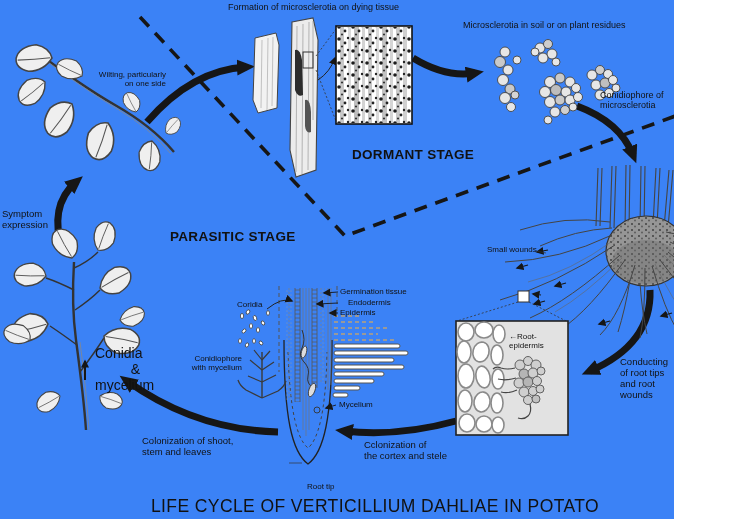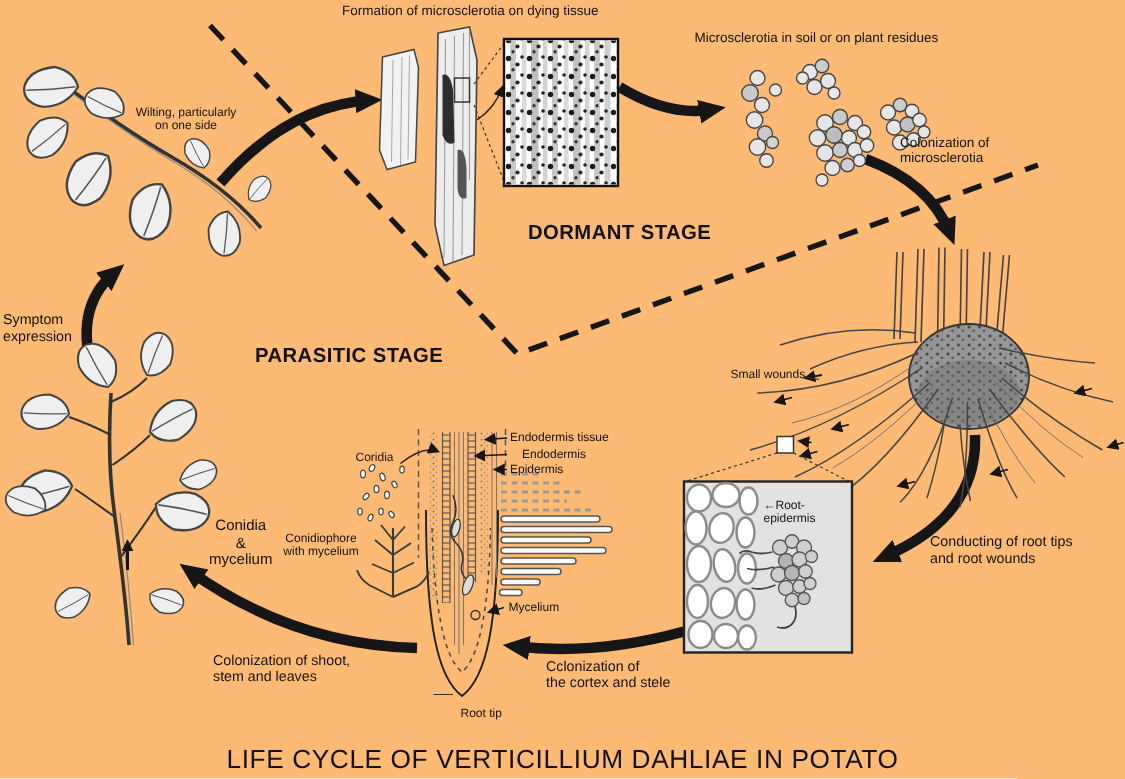--- a/index.html
+++ b/index.html
@@ -1,20 +1,20 @@
 <!DOCTYPE html>
 <html><head>
 <meta charset="utf-8">
 <style>
   html,body{margin:0;padding:0;background:#fff;}
-  #fig{position:relative;width:750px;height:519px;background:#fdba74;overflow:hidden;
+  #fig{position:relative;width:674px;height:519px;background:#3b82f6;overflow:hidden;
        font-family:"Liberation Sans","DejaVu Sans",sans-serif;color:#111;}
   #art{position:absolute;left:0;top:0;width:750px;height:519px;}
   .lbl{position:absolute;font-size:9px;line-height:1.15;white-space:pre-line;color:#111;}
-  .c{text-align:center;}
+  .c{text-align:right;}
   .fs8{font-size:8px;}
   .stage{position:absolute;font-size:13.5px;font-weight:700;letter-spacing:.3px;white-space:nowrap;}
   #title{position:absolute;left:130px;top:496px;width:490px;text-align:center;
          font-size:17.5px;letter-spacing:.4px;white-space:nowrap;}
 </style>
 </head>
 <body>
 
 <div id="fig">
 
@@ -315,39 +315,39 @@
     <path d="M338,303 L317,304" marker-end="url(#ahS)"></path>
     <path d="M338,313 L330,313" marker-end="url(#ahS)"></path>
     <path d="M336,405 L326,408" marker-end="url(#ahS)"></path>
   </g>
 
   <path d="M85,380 L85,361" stroke="#161616" stroke-width="2" fill="none" marker-end="url(#ahS)"></path>
 </svg>
 
   <div class="lbl" style="left:228px;top:2px;">Formation of microsclerotia on dying tissue</div>
   <div class="lbl" style="left:443px;top:20px;padding-left:20px;">Microsclerotia in soil or on plant residues</div>
-  <div class="lbl" style="left:600px;top:90px;">Colonization of
+  <div class="lbl" style="left:600px;top:90px;">Conidiophore of
 microsclerotia</div>
   <div class="stage" style="left:352px;top:147px;">DORMANT STAGE</div>
   <div class="stage" style="left:170px;top:229px;">PARASITIC STAGE</div>
   <div class="lbl c fs8" style="left:82px;top:70px;width:84px;">Wilting, particularly
 on one side</div>
   <div class="lbl" style="left:2px;top:197px;font-size:9.5px;margin-top:12px;">Symptom
 expression</div>
-  <div class="lbl c" style="left:95px;top:345px;width:45px;font-size:10px;margin-left:43px;">Conidia
+  <div class="lbl c" style="left:95px;top:345px;width:45px;font-size:14px;">Conidia
 &amp;
 mycelium</div>
   <div class="lbl fs8" style="left:237px;top:300px;">Coridia</div>
   <div class="lbl c fs8" style="left:186px;top:354px;width:56px;">Conidiophore
 with mycelium</div>
-  <div class="lbl fs8" style="left:340px;top:287px;">Endodermis tissue</div>
+  <div class="lbl fs8" style="left:340px;top:287px;">Germination tissue</div>
   <div class="lbl fs8" style="left:337px;top:298px;margin-left:11px;">Endodermis</div>
   <div class="lbl fs8" style="left:340px;top:308px;">Epidermis</div>
   <div class="lbl fs8" style="left:339px;top:400px;">Mycelium</div>
-  <div class="lbl fs8" style="left:261px;top:471px;padding-left:46px;">Root tip</div>
+  <div class="lbl fs8" style="left:261px;top:482px;padding-left:46px;">Root tip</div>
   <div class="lbl" style="left:364px;top:440px;font-size:9.5px;">Cclonization of
 the cortex and stele</div>
   <div class="lbl" style="left:142px;top:436px;font-size:9.5px;">Colonization of shoot,
 stem and leaves</div>
   <div class="lbl fs8" style="left:487px;top:245px;">Small wounds</div>
   <div class="lbl fs8" style="left:509px;top:332px;">←Root-
 epidermis</div>
   <div class="lbl" style="left:620px;top:357px;font-size:9.5px;">Conducting of root tips
 and root wounds</div>
 

